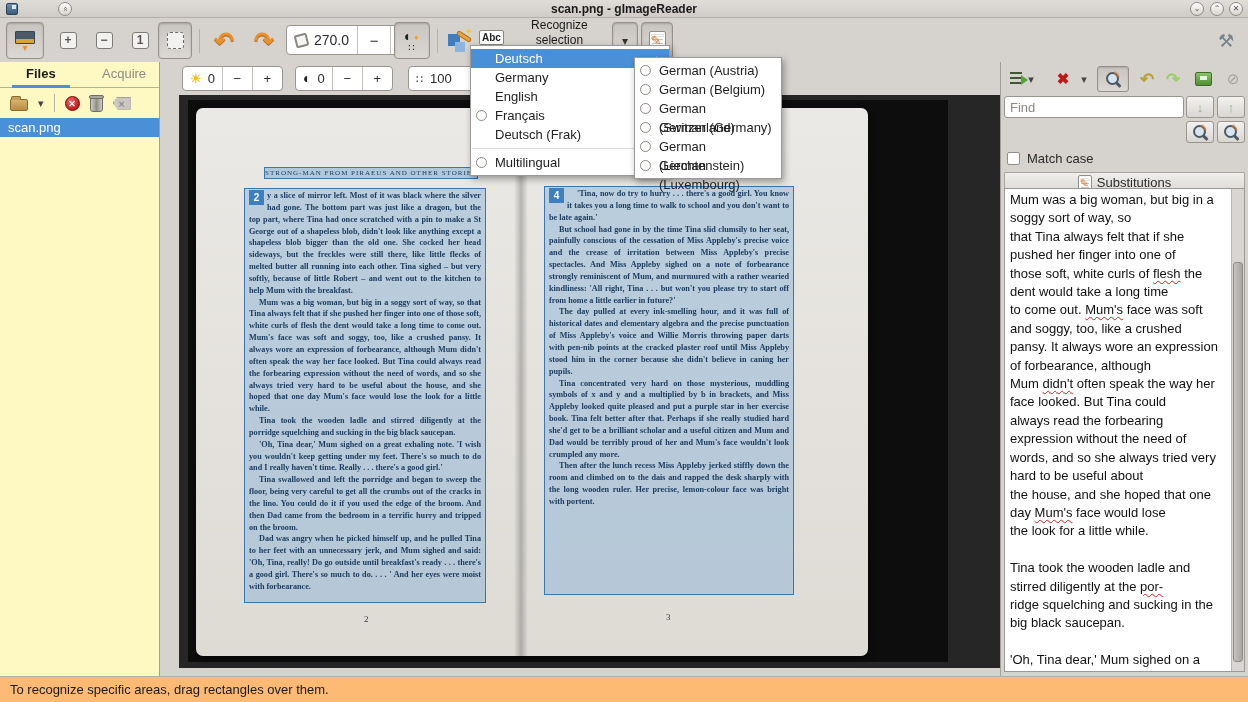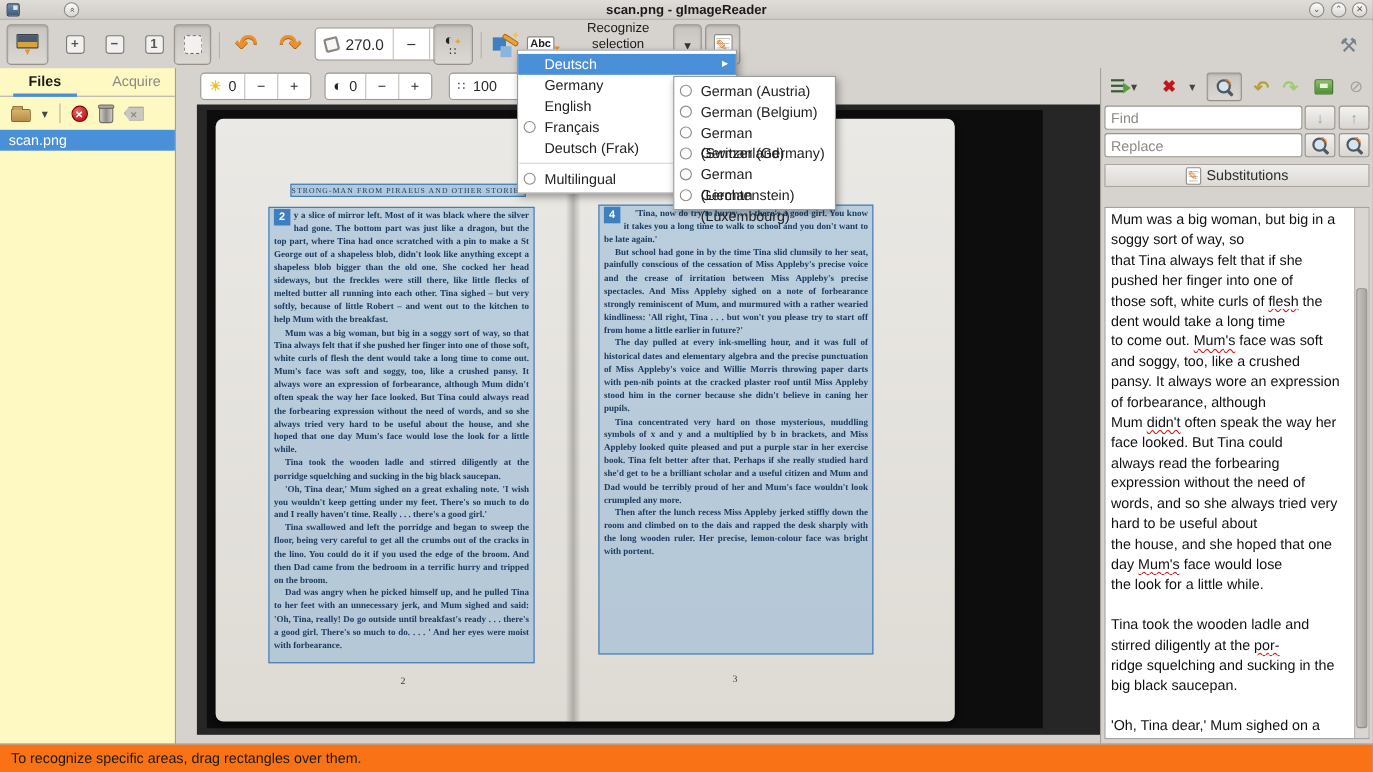--- a/index.html
+++ b/index.html
@@ -164,21 +164,21 @@
     border:1px solid #999; overflow:hidden; }
   .outputtext { position:absolute; left:5px; top:2px; right:17px; bottom:0;
     font-size:13px; line-height:18.4px; white-space:pre-wrap; color:#111; overflow:hidden; }
   .sq { text-decoration:underline; text-decoration-style:wavy; text-decoration-color:#cc2222;
     text-decoration-thickness:1px; text-underline-offset:2px; }
   .vscroll { position:absolute; right:0; top:0; bottom:0; width:13px; background:#d9d6d2;
     border-left:1px solid #bab6b1; }
   .vthumb { position:absolute; left:1px; right:1px; top:73px; height:400px;
     background:linear-gradient(90deg,#c6c2bd,#a8a49f); border:1px solid #908c86; border-radius:3px; }
   
-  .statusbar { position:absolute; left:0; right:0; bottom:0; height:26px; background:#f97316;
+  .statusbar { position:absolute; left:0; right:0; bottom:0; height:26px; background:#fdba74;
     border-top:1px solid #b0aca7; line-height:25px; padding-left:10px; font-size:13px; color:#1a1a1a; }
 </style>
 </head>
 <body>
 
 <div class="titlebar">
   <span class="appicon"></span>
   <span class="winbtn" style="left:58px;"><span style="display:inline-block;transform:rotate(90deg);">«</span></span>
   <div class="title-text">scan.png - gImageReader</div>
   <span class="winbtn" style="right:44px;">⌄</span>
@@ -228,21 +228,21 @@
   <div class="tbtn" style="left:442px; width:34px;">
     <span class="wand">
       <span class="sq1"></span>
         <span class="sq2"></span>
         <span class="stick"></span>
         <span class="tip">✦</span>
     </span>
   </div>
   <div class="tbtn" style="left:478px; width:132px;">
     <div style="display:flex; align-items:center; gap:6px;">
-      <span style="display:flex; align-items:flex-end;">
+      <span style="display:flex; flex-direction:column; align-items:flex-end;">
         <span class="abcbox">Abc</span>
         <span class="orange-caret">▾</span>
       </span>
       <span class="two-line">
         <span>Recognize selection</span><br>
         <span>English (en_US)</span>
       </span>
     </div>
   </div>
   <div class="tbtn pressed" style="left:612px; width:26px;">
@@ -353,21 +353,21 @@
     <span class="sub-arrow">▸</span>
   </div>
   <div class="menu-sep"></div>
   <div class="menu-item">
     <span class="radio"></span>
     <span>Multilingual</span>
     <span class="sub-arrow">▸</span>
   </div>
 </div>
 
-<div class="menu" style="left:612px; top:57px; width:148px;margin-top:12px;">
+<div class="menu" style="left:634px; top:57px; width:148px;">
   <div class="menu-item">
     <span class="radio"></span>
     <span>German (Austria)</span>
   </div>
   <div class="menu-item">
     <span class="radio"></span>
     <span>German (Belgium)</span>
   </div>
   <div class="menu-item">
     <span class="radio"></span>
@@ -423,31 +423,34 @@
   <div class="rp-row">
     <input class="rp-input" type="text" placeholder="Find" style="">
     <div class="rp-btn" style="right:31px;">
       <span class="arrowdn">↓</span>
     </div>
     <div class="rp-btn" style="right:0;">
       <span class="arrowdn">↑</span>
     </div>
   </div>
   <div class="rp-row">
-    <input class="rp-input" type="text" placeholder="Replace" style="">
     <div class="rp-btn" style="right:31px;">
       <span class="mag">
           <span class="dot">✎</span>
         </span>
     </div>
     <div class="rp-btn" style="right:0;">
       <span class="mag">
           <span class="dot">✎</span>
         </span>
     </div>
+  </div>
+  <div class="checkrow">
+    <span class="checkbox"></span>
+    <span>Match case</span>
   </div>
   <div class="substbtn">
     <span class="notepad">
         <span class="pencil">✎</span>
       </span>
     <span>Substitutions</span>
   </div>
   <div class="outputarea">
     <div class="outputtext">Mum was a big woman, but big in a soggy sort of way, so
 that Tina always felt that if she pushed her finger into one of

